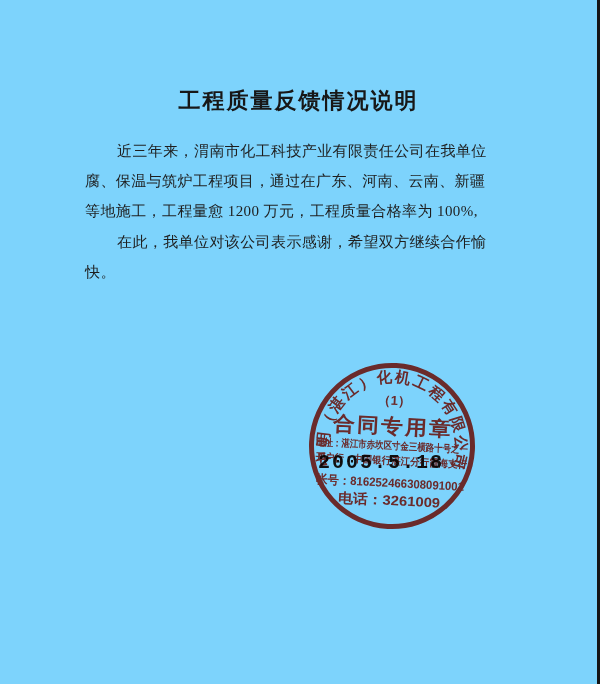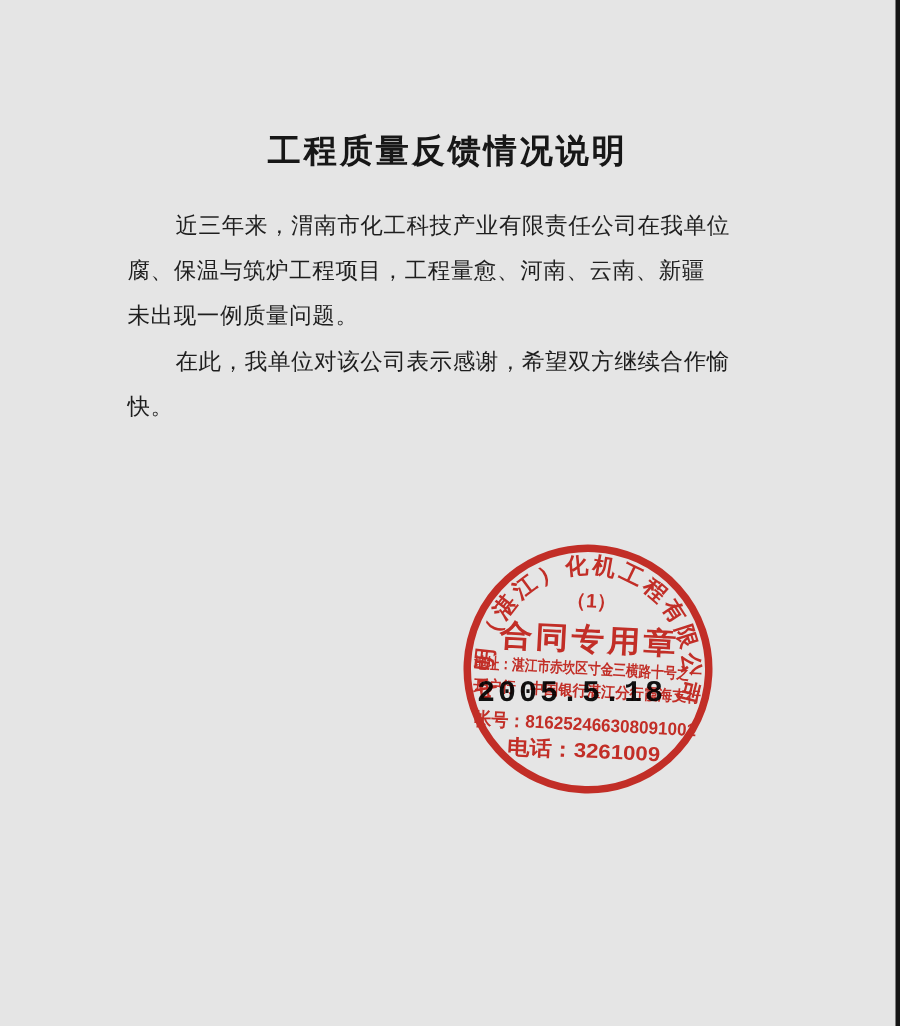--- a/index.html
+++ b/index.html
@@ -4,21 +4,21 @@
 <style>
   html,body{margin:0;padding:0;}
   body{
     width:600px;height:684px;
     background:#fdfdfd;
     font-family:"Liberation Serif","DejaVu Serif",serif;
     position:relative;
     overflow:hidden;
     color:#1c1c1c;
   }
-  .page{position:absolute;inset:0;background:#e5e5e5;}
+  .page{position:absolute;inset:0;background:#7dd3fc;}
   .scan-edge{
     position:absolute;right:0;top:0;width:3px;height:684px;
     background:#151515;
   }
   .doc-title{
     position:absolute;top:86px;left:0;width:597px;
     text-align:center;
     font-family:"Liberation Sans","DejaVu Sans",sans-serif;
     font-weight:bold;font-size:22px;letter-spacing:2px;
     color:#171717;
@@ -50,22 +50,22 @@
 </style>
 </head>
 <body>
 
 <div class="page">
 
   <div class="doc-title">工程质量反馈情况说明</div>
 
   <div class="body-text">
     <div class="body-line indent">近三年来，渭南市化工科技产业有限责任公司在我单位</div>
-    <div class="body-line">腐、保温与筑炉工程项目，工程量愈、河南、云南、新疆</div>
-    <div class="body-line">未出现一例质量问题。</div>
+    <div class="body-line">腐、保温与筑炉工程项目，通过在广东、河南、云南、新疆</div>
+    <div class="body-line">等地施工，工程量愈 1200 万元，工程质量合格率为 100%,</div>
     <div class="body-line indent">在此，我单位对该公司表示感谢，希望双方继续合作愉</div>
     <div class="body-line">快。</div>
   </div>
 
 
   <div class="sign-date">2005.5.18</div>
 
   <svg class="stamp" viewBox="0 0 210 210" xmlns="http://www.w3.org/2000/svg">
     <defs>
       <path id="ringPath" d="M 44.9 126.9 A 64 64 0 1 1 165.1 126.9"></path>

